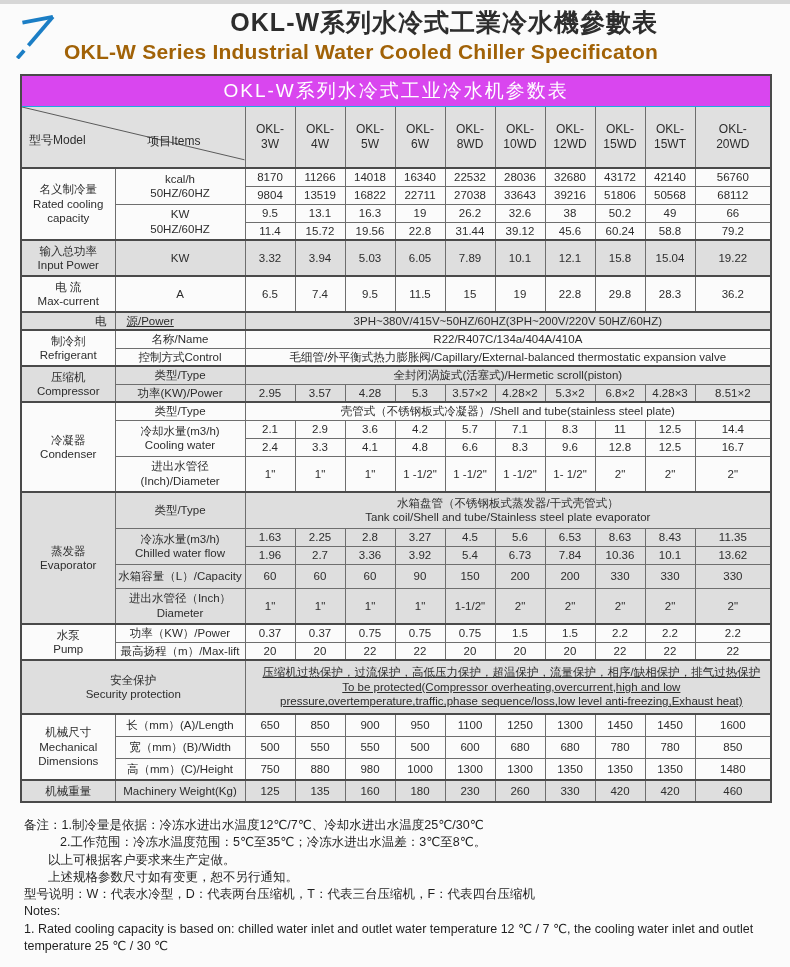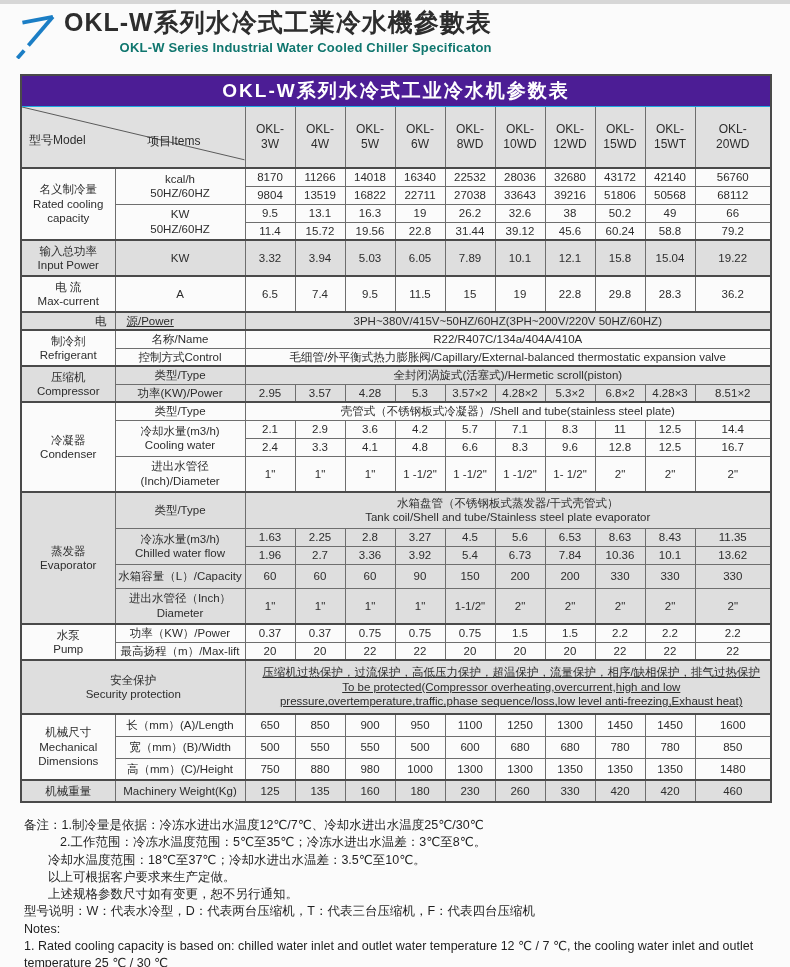--- a/index.html
+++ b/index.html
@@ -10,21 +10,21 @@
     color:#2d2d2d;
     position:relative;
     overflow:hidden;
   }
   .topstrip{height:4px;background:#d7d7d7;width:100%;}
   
   .pagehead{display:flex;align-items:flex-start;padding:4px 0 0 14px;height:58px;text-align:right;}
   .logo{width:44px;height:52px;flex:0 0 44px;margin-top:2px;}
   .headtxt{margin-left:6px;}
   .title-zh{font-size:25px;font-weight:bold;letter-spacing:1px;line-height:1.1;margin-top:1px;}
-  .title-en{font-size:13px;font-weight:bold;color:#0f766e;letter-spacing:.2px;margin-top:3px;}
+  .title-en{font-size:21px;font-weight:bold;color:#a16207;letter-spacing:.2px;margin-top:3px;}
   
   table{
     border-collapse:collapse;
     table-layout:fixed;
     width:750px;
     margin:8px 0 0 20px;
     border:2px solid #4a4a4a;
   }
   th,td{
     border:1px solid #6e6e6e;
@@ -37,22 +37,22 @@
     overflow:hidden;
   }
   tr{height:18px;}
   tr.t{height:36px;}
   tr.m{height:22px;}
   tr.mm{height:24px;}
   tr.b{height:54px;}
   tr.sec > th, tr.sec > td{border-top:2px solid #4a4a4a;}
   tr.shade > td, tr.shade > th{background:#dedede;}
   .bluebar{
-    background:#4c1d95;color:#ffffff;
-    height:30px;font-size:19px;font-weight:bold;
+    background:#d946ef;color:#ffffff;
+    height:30px;font-size:19px;font-weight:normal;
     letter-spacing:2px;border:1px solid #1fa8e1;
   }
   .modelrow th{background:#e0e0e0;font-weight:normal;font-size:12px;height:36px;}
   .corner{position:relative;background:#e0e0e0;padding:0;}
   .corner svg{position:absolute;left:0;top:0;width:100%;height:100%;}
   .corner .c-model{position:absolute;left:7px;top:55%;transform:translateY(-50%);font-size:12px;}
   .corner .c-items{position:absolute;right:44px;top:57%;transform:translateY(-50%);font-size:12px;}
   td.grp{font-size:11.5px;}
   td.itm{font-size:11.5px;}
   td.val{font-size:11.5px;}
@@ -450,21 +450,20 @@
         <td class="val">420</td>
         <td class="val">420</td>
         <td class="val">460</td>
       </tr>
     </tbody>
 </table>
 
 <div class="notes">
   <div class="i0">备注：1.制冷量是依据：冷冻水进出水温度12℃/7℃、冷却水进出水温度25℃/30℃</div>
   <div class="i2">2.工作范围：冷冻水温度范围：5℃至35℃；冷冻水进出水温差：3℃至8℃。</div>
-  <div class="i1">冷却水温度范围：18℃至37℃；冷却水进出水温差：3.5℃至10℃。</div>
   <div class="i1">以上可根据客户要求来生产定做。</div>
   <div class="i1">上述规格参数尺寸如有变更，恕不另行通知。</div>
   <div class="i0">型号说明：W：代表水冷型，D：代表两台压缩机，T：代表三台压缩机，F：代表四台压缩机</div>
   <div class="i0">Notes:</div>
   <div class="i0">1. Rated cooling capacity is based on: chilled water inlet and outlet water temperature 12 ℃ / 7 ℃, the cooling water inlet and outlet</div>
   <div class="i0">temperature 25 ℃ / 30 ℃</div>
 
 </div>
 
 </body></html>

